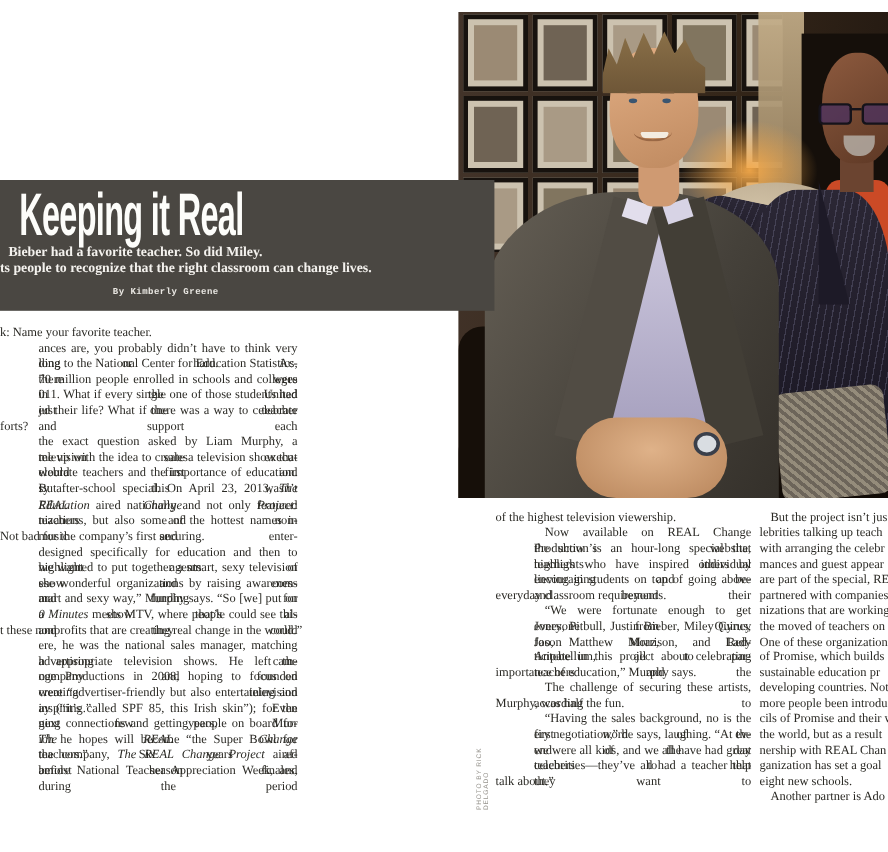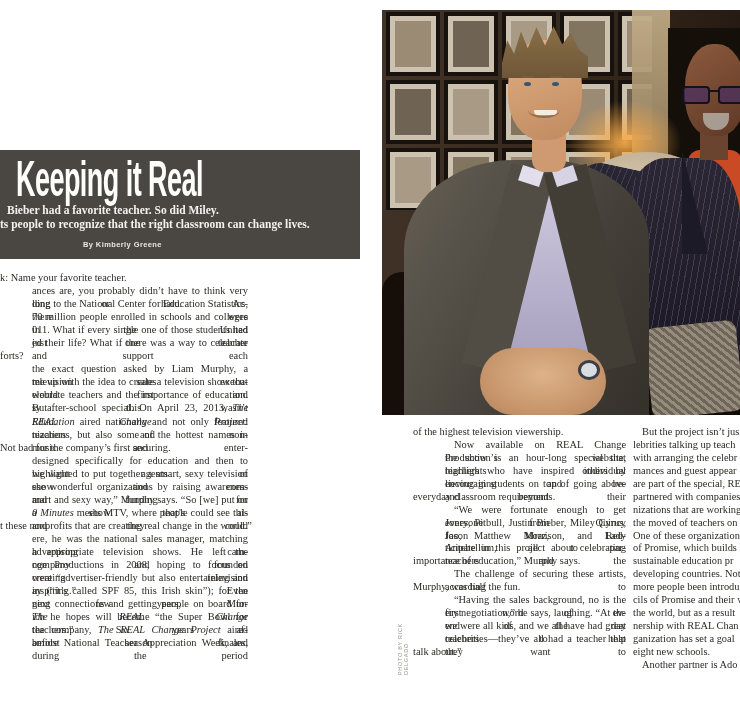--- a/index.html
+++ b/index.html
@@ -1,28 +1,28 @@
 <!DOCTYPE html>
 <html><head>
 <meta charset="utf-8">
 <style>
   html,body{margin:0;padding:0;background:#fff;}
   .canvas{position:relative;width:740px;height:710px;background:#fff;overflow:hidden;
           font-family:"Liberation Serif",serif;}
 
   
-  .title-box{position:absolute;left:0;top:150px;width:360px;height:109px;background:#4a4742;}
+  .title-box{position:absolute;left:0;top:150px;width:412px;height:109px;background:#4a4742;}
   .main-title{position:absolute;left:16px;top:4px;margin:0;color:#fdfdfa;
       font-family:"Liberation Sans",sans-serif;font-weight:bold;font-size:50px;line-height:1;
       letter-spacing:-1px;transform:scaleX(0.54);transform-origin:0 0;white-space:nowrap;}
   .subtitle{position:absolute;left:0;top:54px;color:#f4f2ee;
       font-family:"Liberation Serif",serif;font-weight:bold;font-size:11.5px;line-height:13.5px;}
   .subtitle .l1{padding-left:7px;}
-  .byline{position:absolute;left:83px;top:90px;color:#e9e7e2;
-      font-family:Liberation Sans, sans-serif;font-weight:bold;font-size:7.5px;letter-spacing:.4px;text-align:right;}
+  .byline{position:absolute;left:94px;top:90px;color:#e9e7e2;
+      font-family:Liberation Mono, monospace;font-weight:bold;font-size:7.5px;letter-spacing:.4px;text-align:right;}
 
   
   .col{position:absolute;color:#2b2a25;}
   .tline{font-size:10.4px;line-height:13.05px;height:13.05px;overflow:visible;white-space:nowrap;}
   .tline.just{white-space:normal;text-align:justify;text-align-last:justify;padding-left:32px;}
   .tline.ind{text-indent:9px;}
   .col-left{left:0;top:271px;width:248px;}
   .col-middle{left:413px;top:426px;width:213px;}
   .col-middle .tline{line-height:12.95px;height:12.95px;}
   .col-right{left:633px;top:426px;width:215px;}

